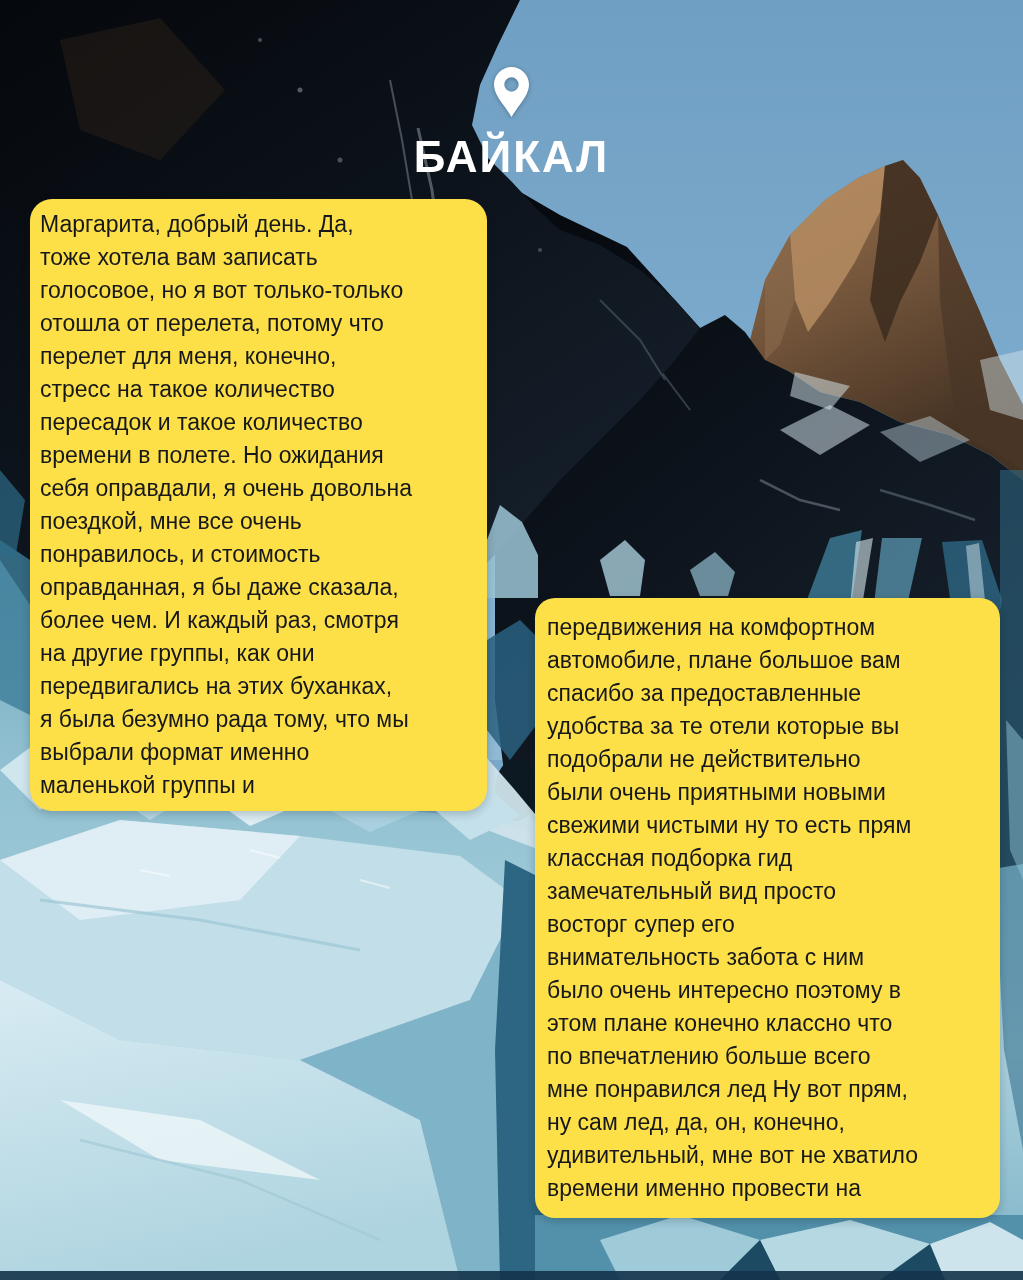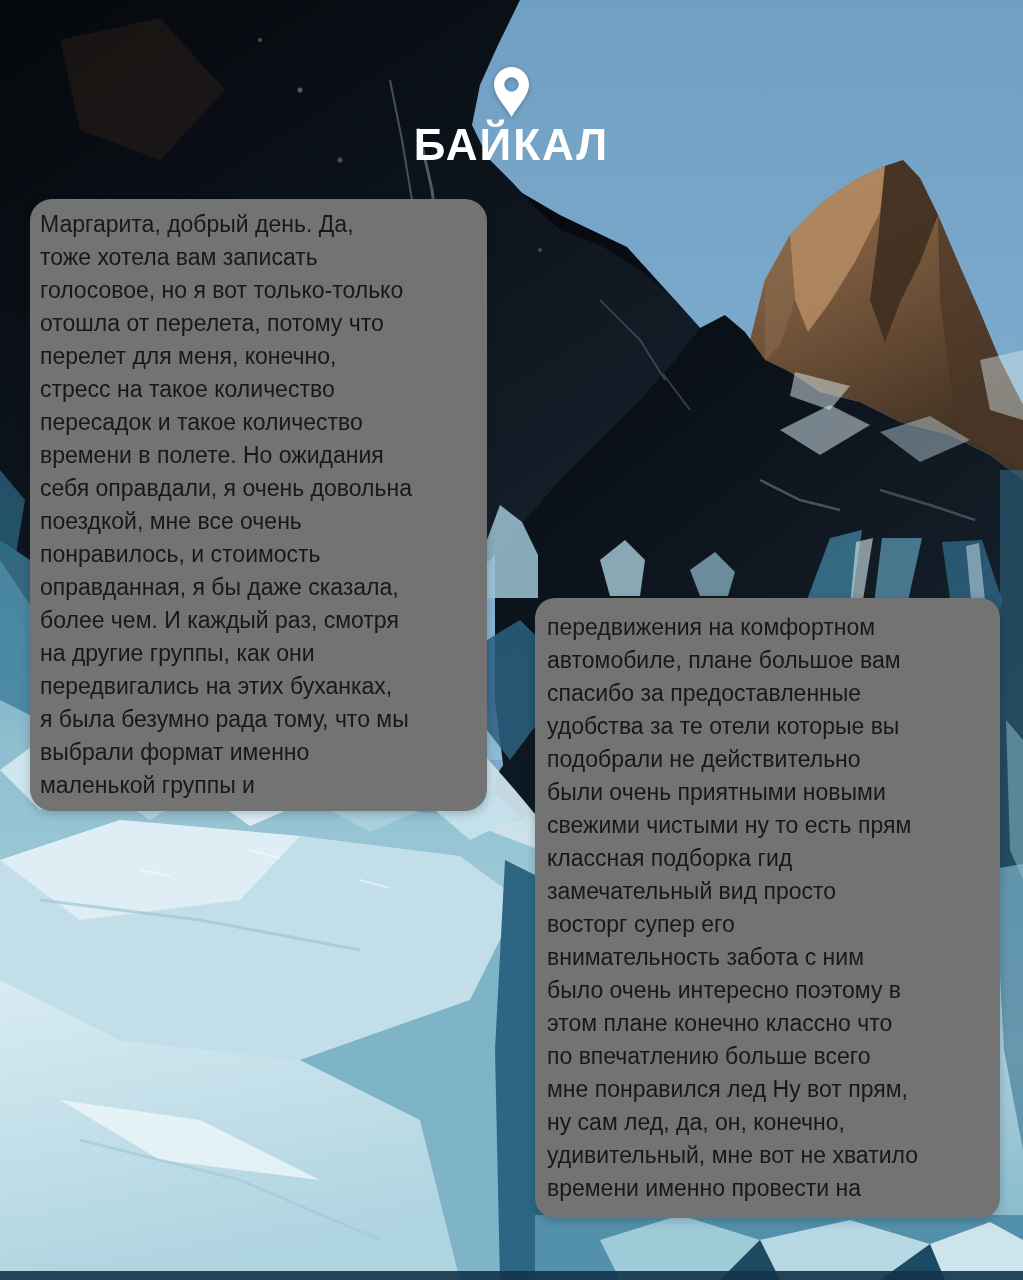--- a/index.html
+++ b/index.html
@@ -8,25 +8,25 @@
     font-family:"Liberation Sans",sans-serif;background:#7aa8c8;
   }
   .bg{position:absolute;left:0;top:0;width:100%;height:100%;display:block;}
   .header{
     position:absolute;top:66px;left:0;width:100%;
     display:flex;flex-direction:column;align-items:center;gap:4px;
     pointer-events:none;
   }
   .pin{width:37px;height:52px;filter:drop-shadow(0 1px 2px rgba(5,15,25,.3));}
   .title{
-    margin:0;font-size:44px;line-height:46px;font-weight:700;
+    margin:12px;font-size:44px;line-height:46px;font-weight:700;
     color:#ffffff;letter-spacing:2px;text-align:center;
   }
   .bubble{
-    position:absolute;background:#737373;border-radius:22px;
+    position:absolute;background:#fde047;border-radius:22px;
     box-sizing:border-box;box-shadow:0 3px 10px rgba(8,22,34,.22);
   }
   .bubble-left{left:30px;top:199px;width:457px;height:612px;padding:9px 10px;}
   .bubble-right{left:535px;top:598px;width:465px;height:620px;padding:13px 12px;border-radius:20px;}
   .msg{
     margin:0;font-size:23px;line-height:33px;color:#17181b;
     white-space:pre;letter-spacing:0;
   }
 </style>
 </head>

